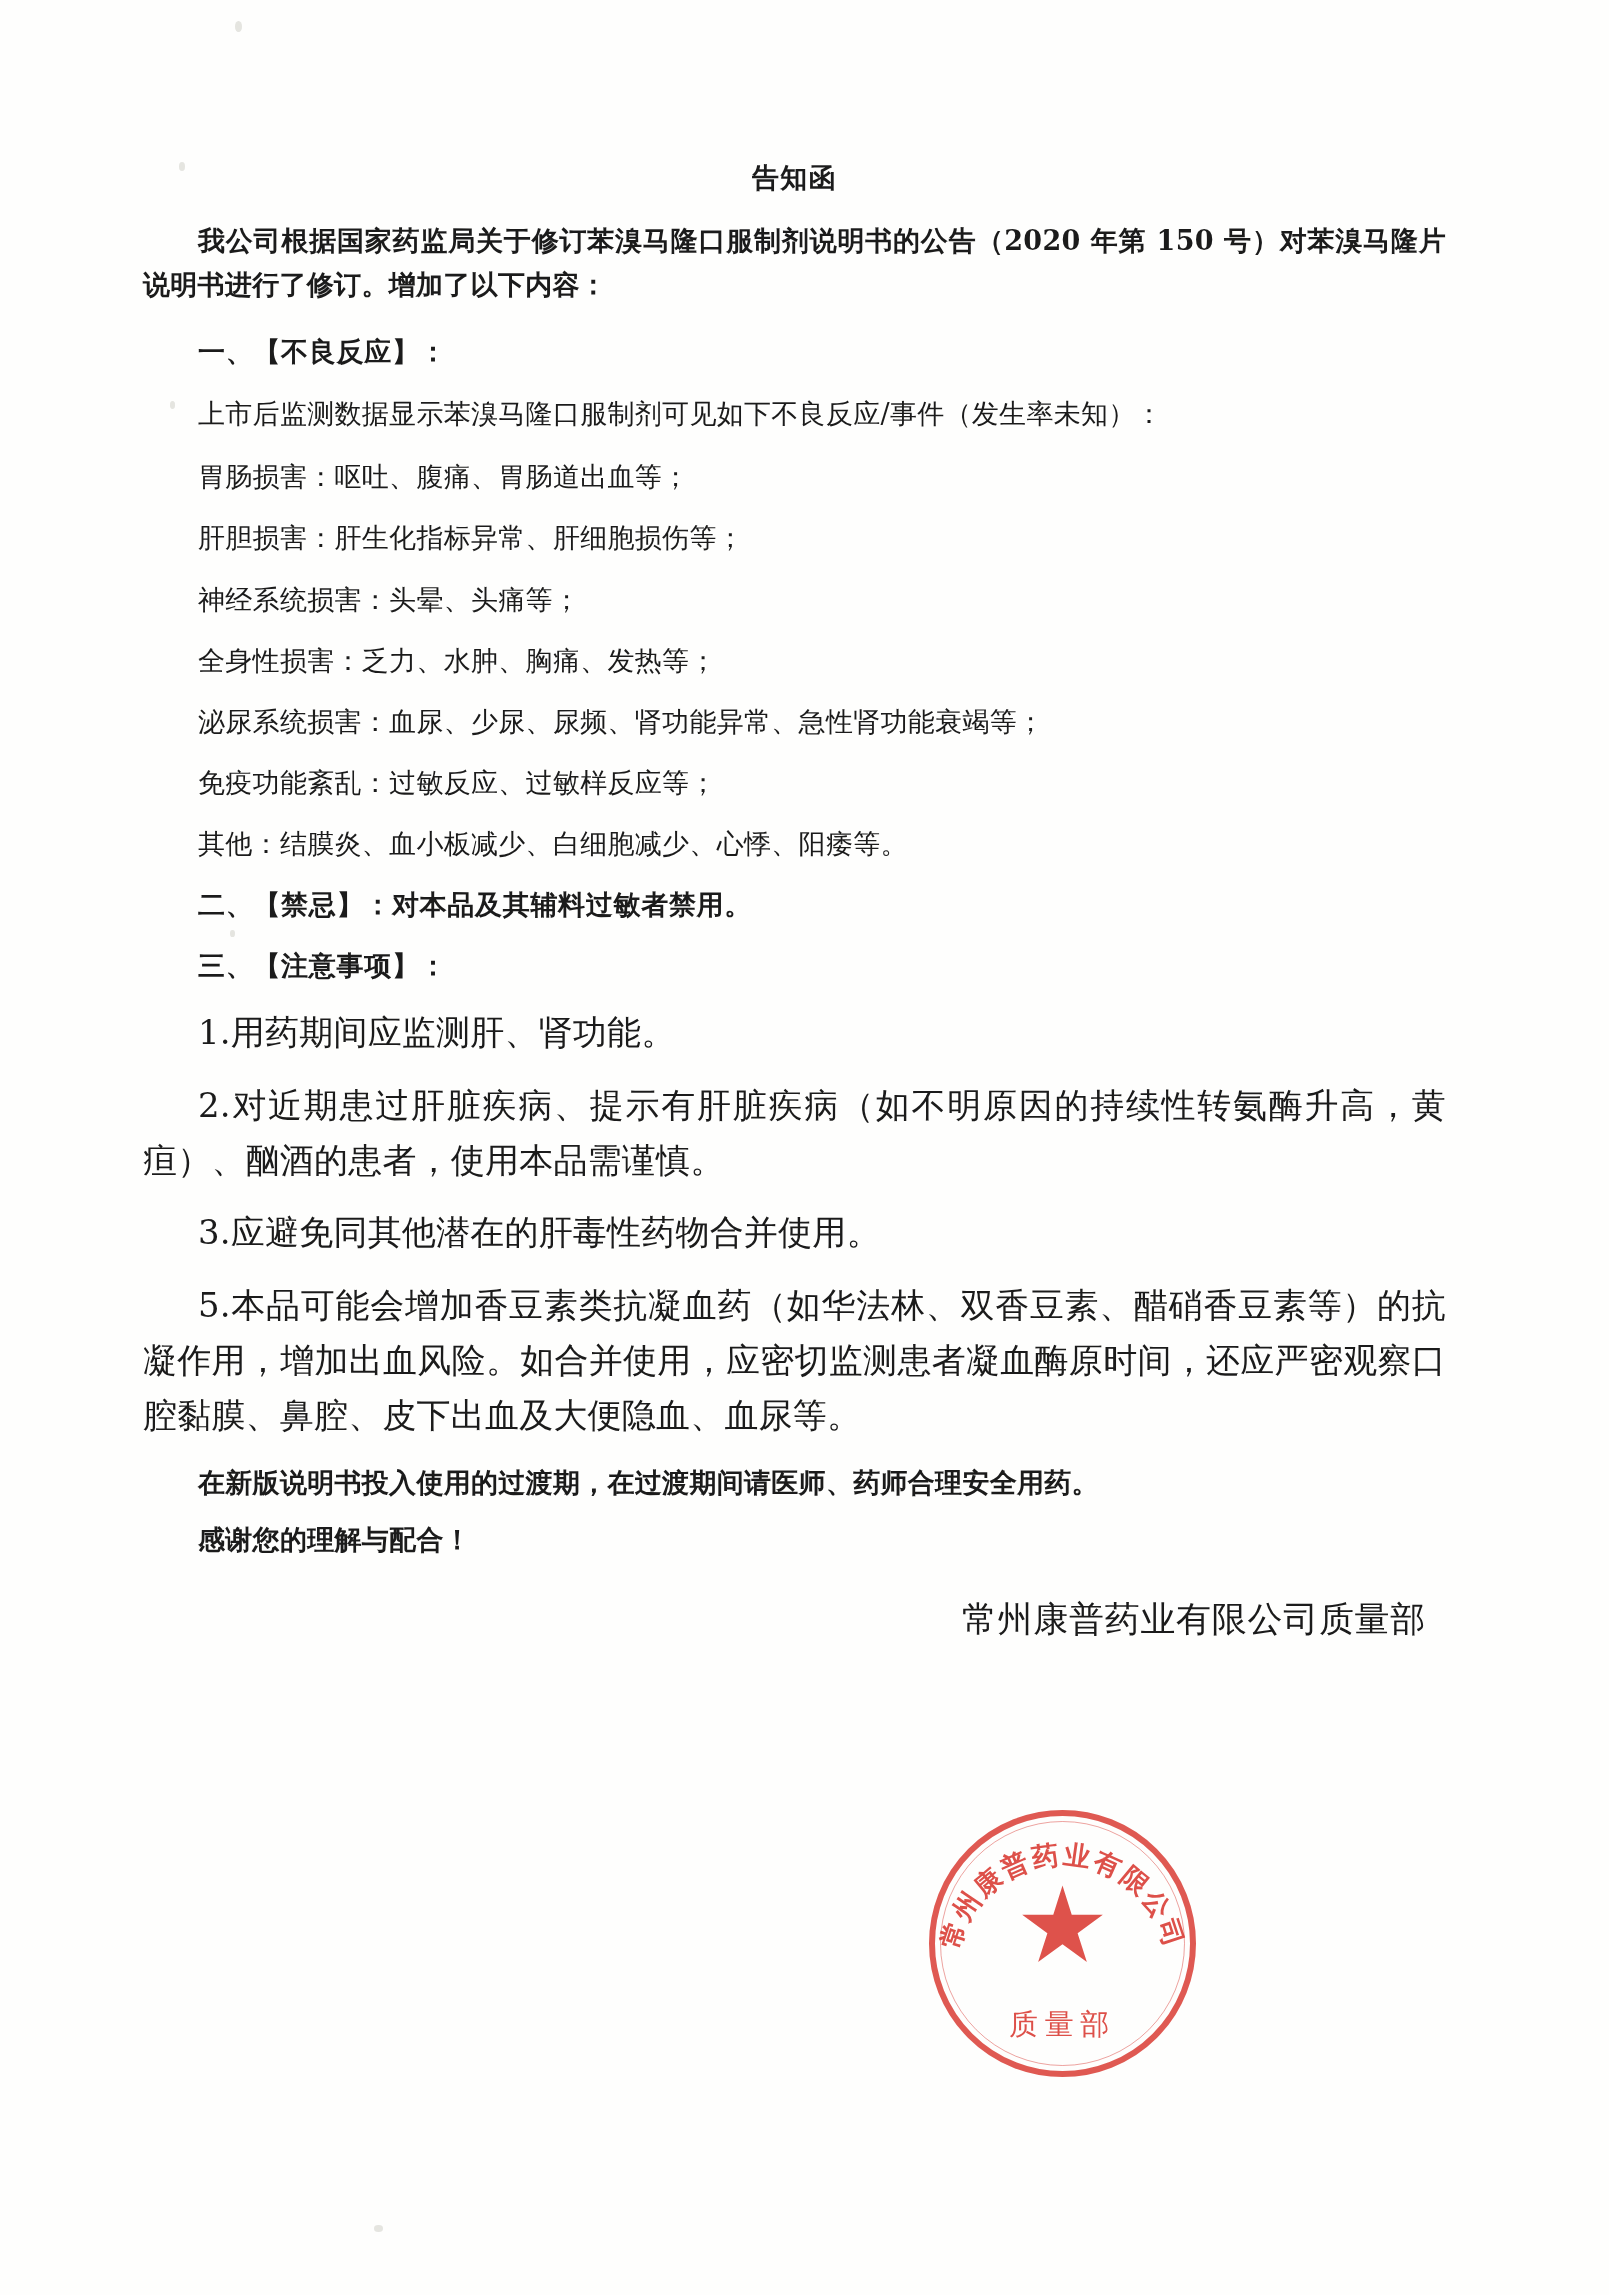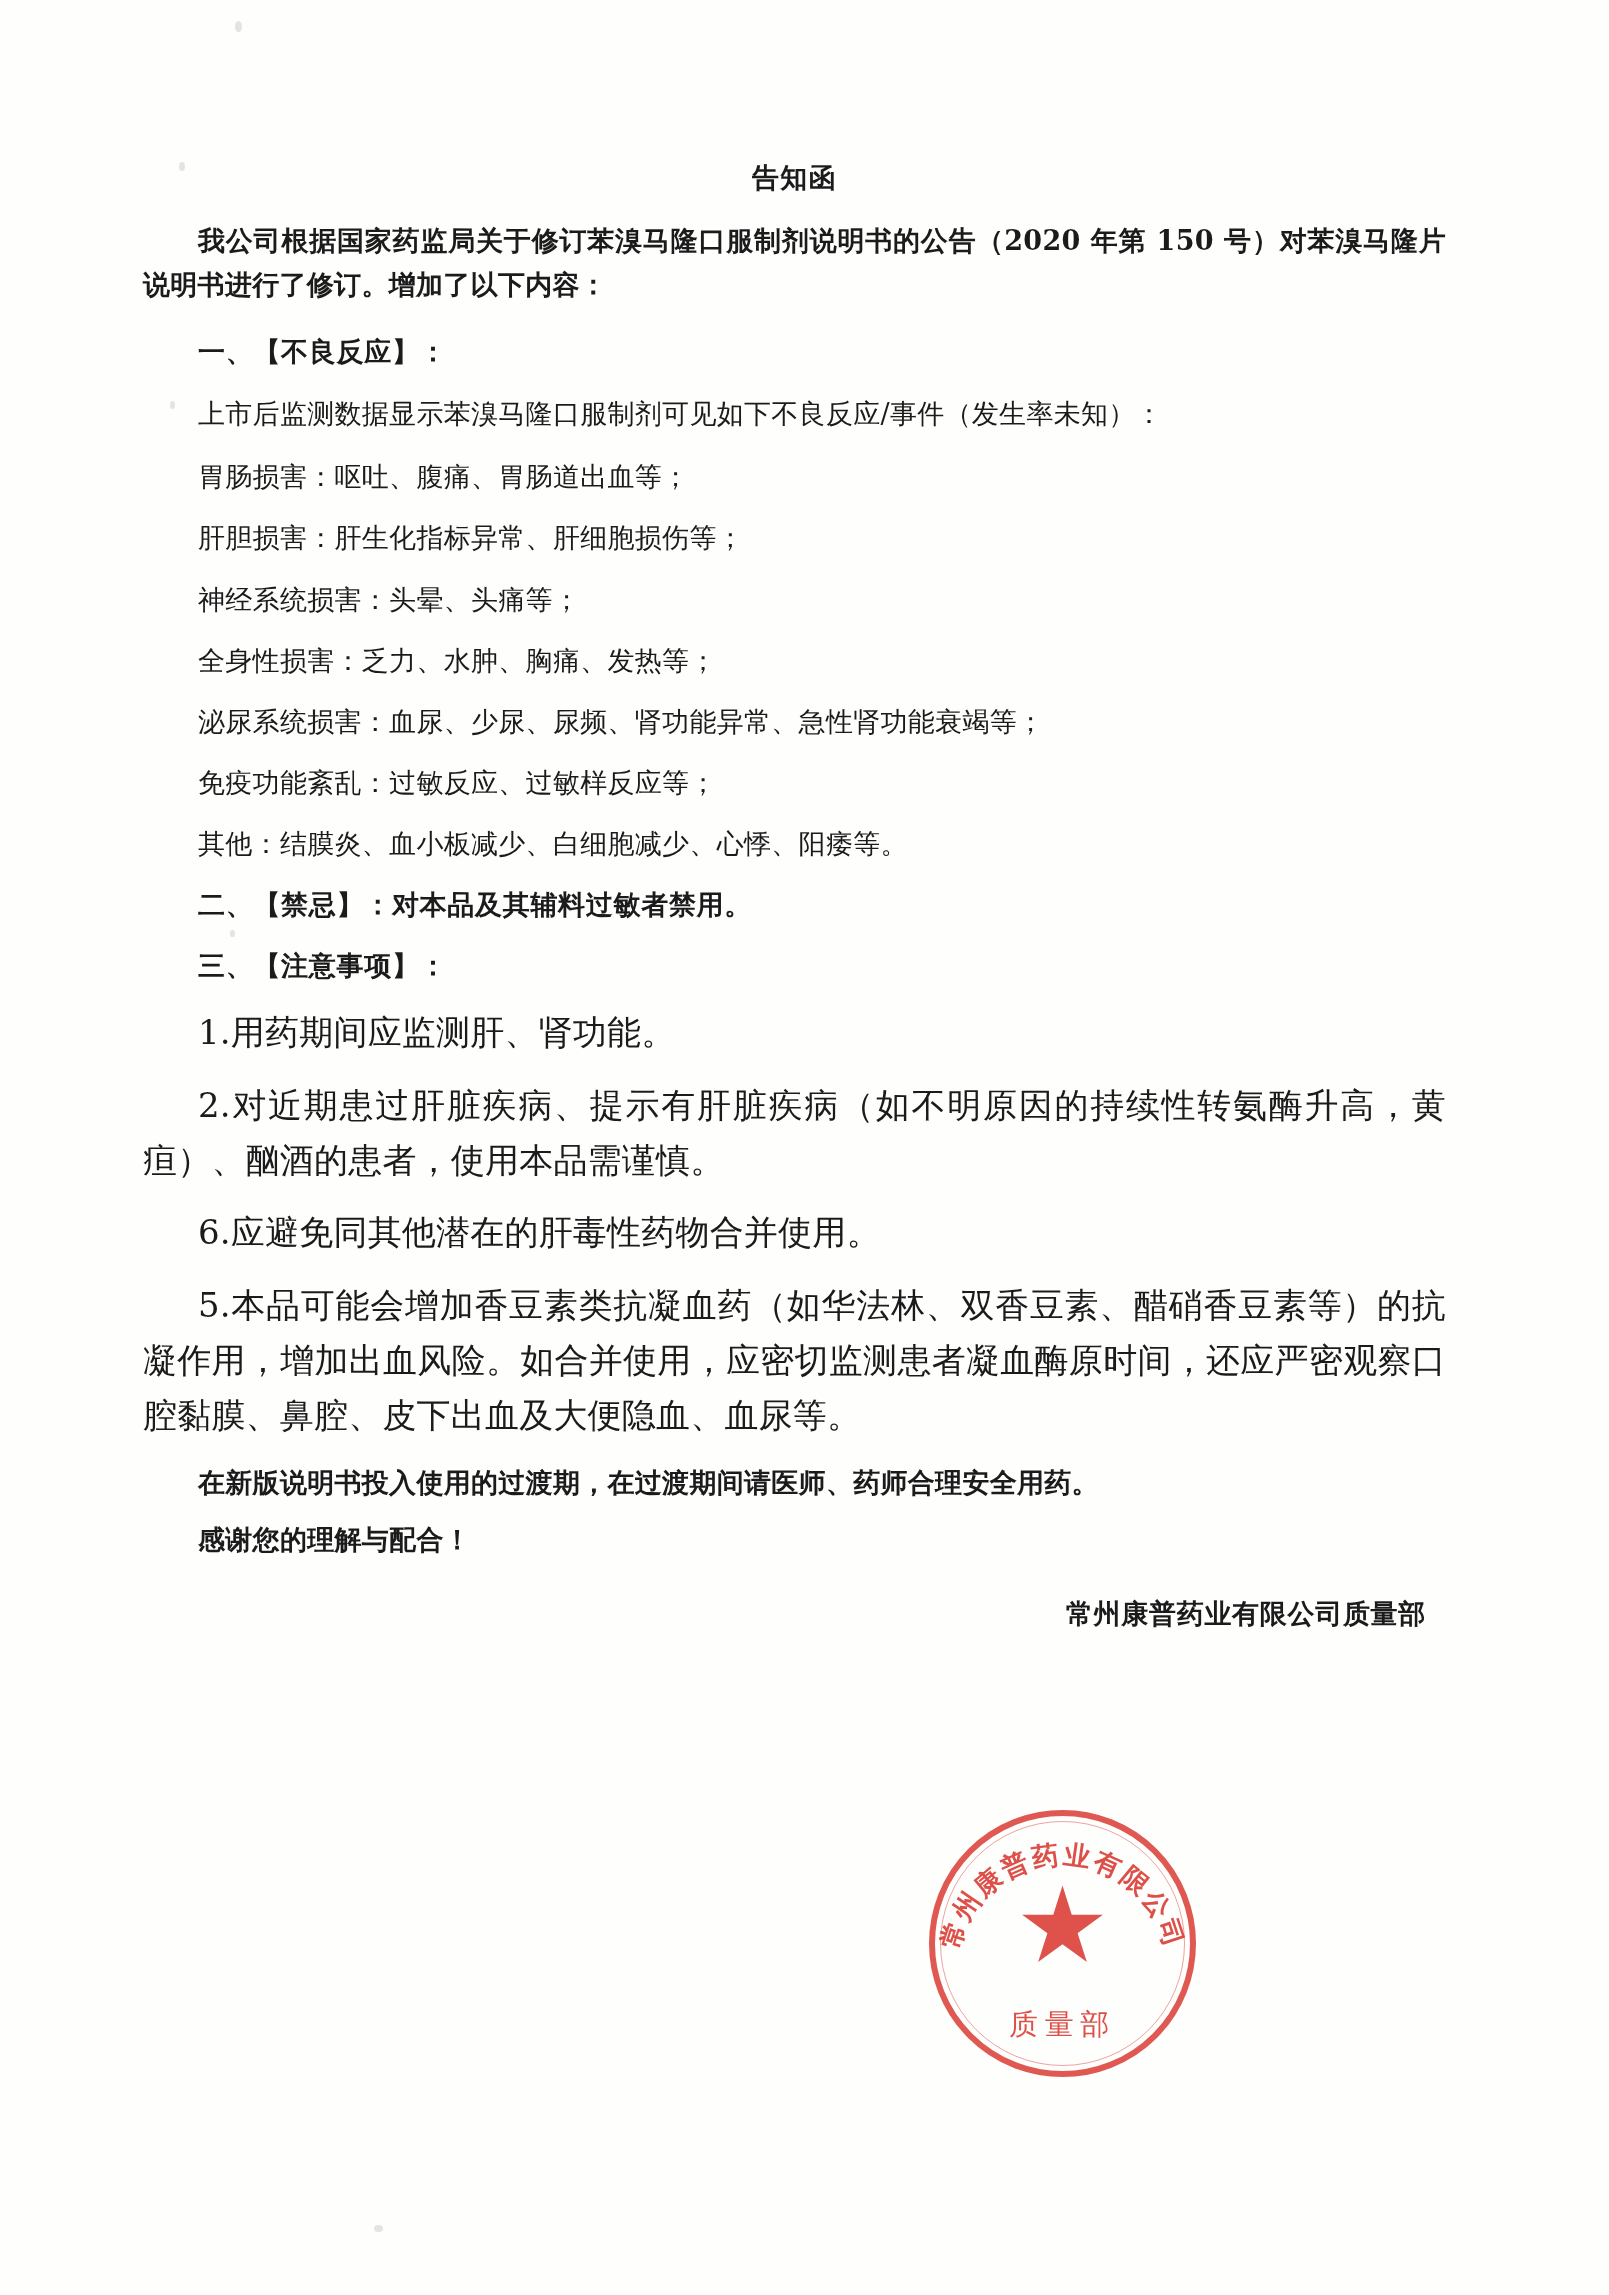--- a/index.html
+++ b/index.html
@@ -87,22 +87,22 @@
     line-height: 1.62;
     margin-bottom: 13.4px;
     letter-spacing: 0.3px;
   }
   .signature-block {
     margin-top: 35px;
     text-align: right;
     position: relative;
   }
   .sig-company {
-    font-size: 27px;
-    font-weight: 700;
+    font-size: 35px;
+    font-weight: 400;
     letter-spacing: 0.7px;
     margin-bottom: 10.7px;
     padding-right: 20px;
   }
   .sig-date {
     font-size: 25.4px;
     font-weight: 700;
     letter-spacing: 0.7px;
     padding-right: 241px;
     color: #171717;
@@ -197,21 +197,21 @@
     <div class="list-line">泌尿系统损害：血尿、少尿、尿频、肾功能异常、急性肾功能衰竭等；</div>
     <div class="list-line">免疫功能紊乱：过敏反应、过敏样反应等；</div>
     <div class="list-line">其他：结膜炎、血小板减少、白细胞减少、心悸、阳痿等。</div>
 
     <div class="heading-line">二、【禁忌】：对本品及其辅料过敏者禁用。</div>
 
     <div class="heading-line">三、【注意事项】：</div>
 
     <p class="num-line">1.用药期间应监测肝、肾功能。</p>
     <p class="num-line">2.对近期患过肝脏疾病、提示有肝脏疾病（如不明原因的持续性转氨酶升高，黄疸）、酗酒的患者，使用本品需谨慎。</p>
-    <p class="num-line">6.应避免同其他潜在的肝毒性药物合并使用。</p>
+    <p class="num-line">3.应避免同其他潜在的肝毒性药物合并使用。</p>
     <p class="num-line">5.本品可能会增加香豆素类抗凝血药（如华法林、双香豆素、醋硝香豆素等）的抗凝作用，增加出血风险。如合并使用，应密切监测患者凝血酶原时间，还应严密观察口腔黏膜、鼻腔、皮下出血及大便隐血、血尿等。</p>
 
     <div class="closing">在新版说明书投入使用的过渡期，在过渡期间请医师、药师合理安全用药。</div>
     <div class="closing">感谢您的理解与配合！</div>
 
     <div class="signature-block">
       <div class="sig-company">常州康普药业有限公司质量部</div>
     </div>
 
   </div>

